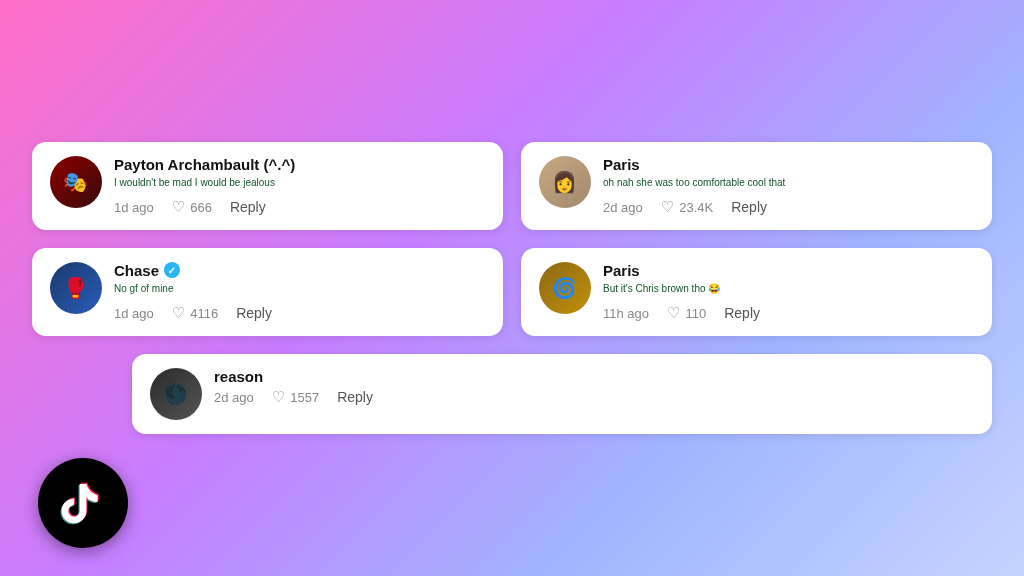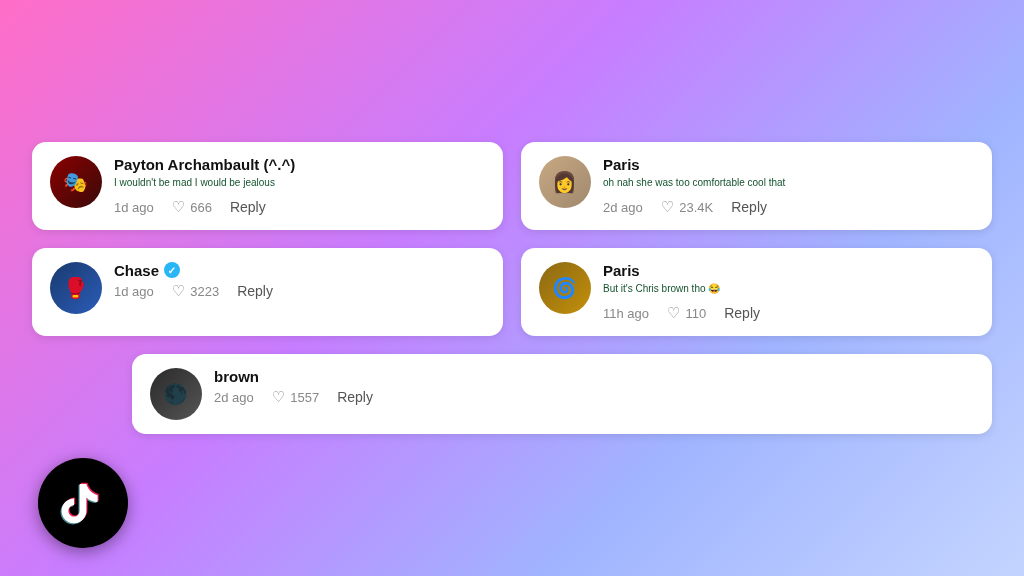--- a/index.html
+++ b/index.html
@@ -204,25 +204,26 @@
     </div>
   </div>
 
   <div class="comment-card">
     <div class="avatar avatar-chase">🥊</div>
     <div class="comment-body">
       <div class="comment-username">
         <span>Chase</span>
         <span class="verified-badge">✓</span>
       </div>
+      <div class="comment-text">No gf of mine</div>
       <div class="comment-meta">
         <span>1d ago</span>
         <div class="like-group">
           <span class="heart-icon">♡</span>
-          <span>3223</span>
+          <span>4116</span>
         </div>
         <button class="reply-btn">Reply</button>
       </div>
     </div>
   </div>
 
   <div class="comment-card">
     <div class="avatar avatar-josaii">🌀</div>
     <div class="comment-body">
       <div class="comment-username">
@@ -237,21 +238,21 @@
         </div>
         <button class="reply-btn">Reply</button>
       </div>
     </div>
   </div>
 
   <div class="comment-card bottom-row">
     <div class="avatar avatar-george">🌑</div>
     <div class="comment-body">
       <div class="comment-username">
-        <span>brown</span>
+        <span>reason</span>
       </div>
       <div class="comment-meta">
         <span>2d ago</span>
         <div class="like-group">
           <span class="heart-icon">♡</span>
           <span>1557</span>
         </div>
         <button class="reply-btn">Reply</button>
       </div>
     </div>

